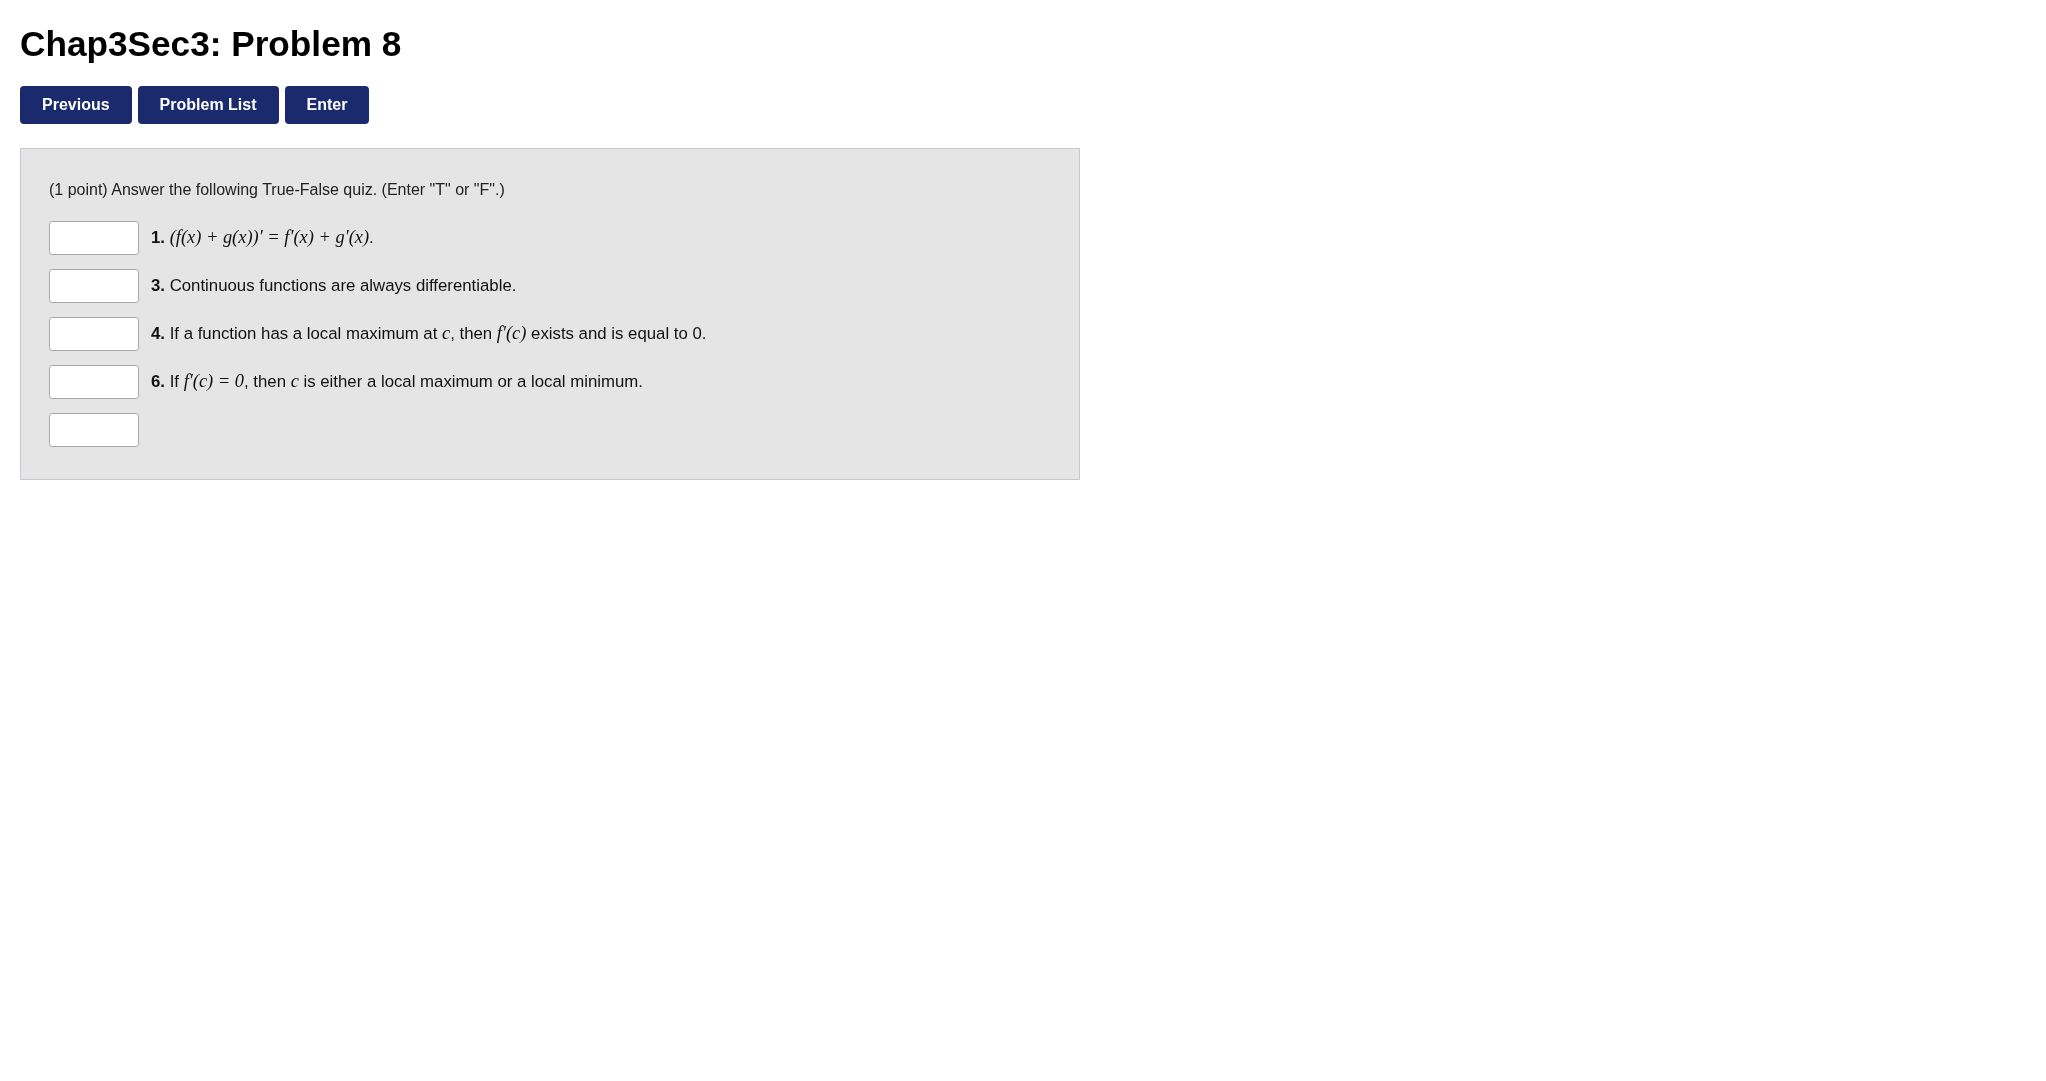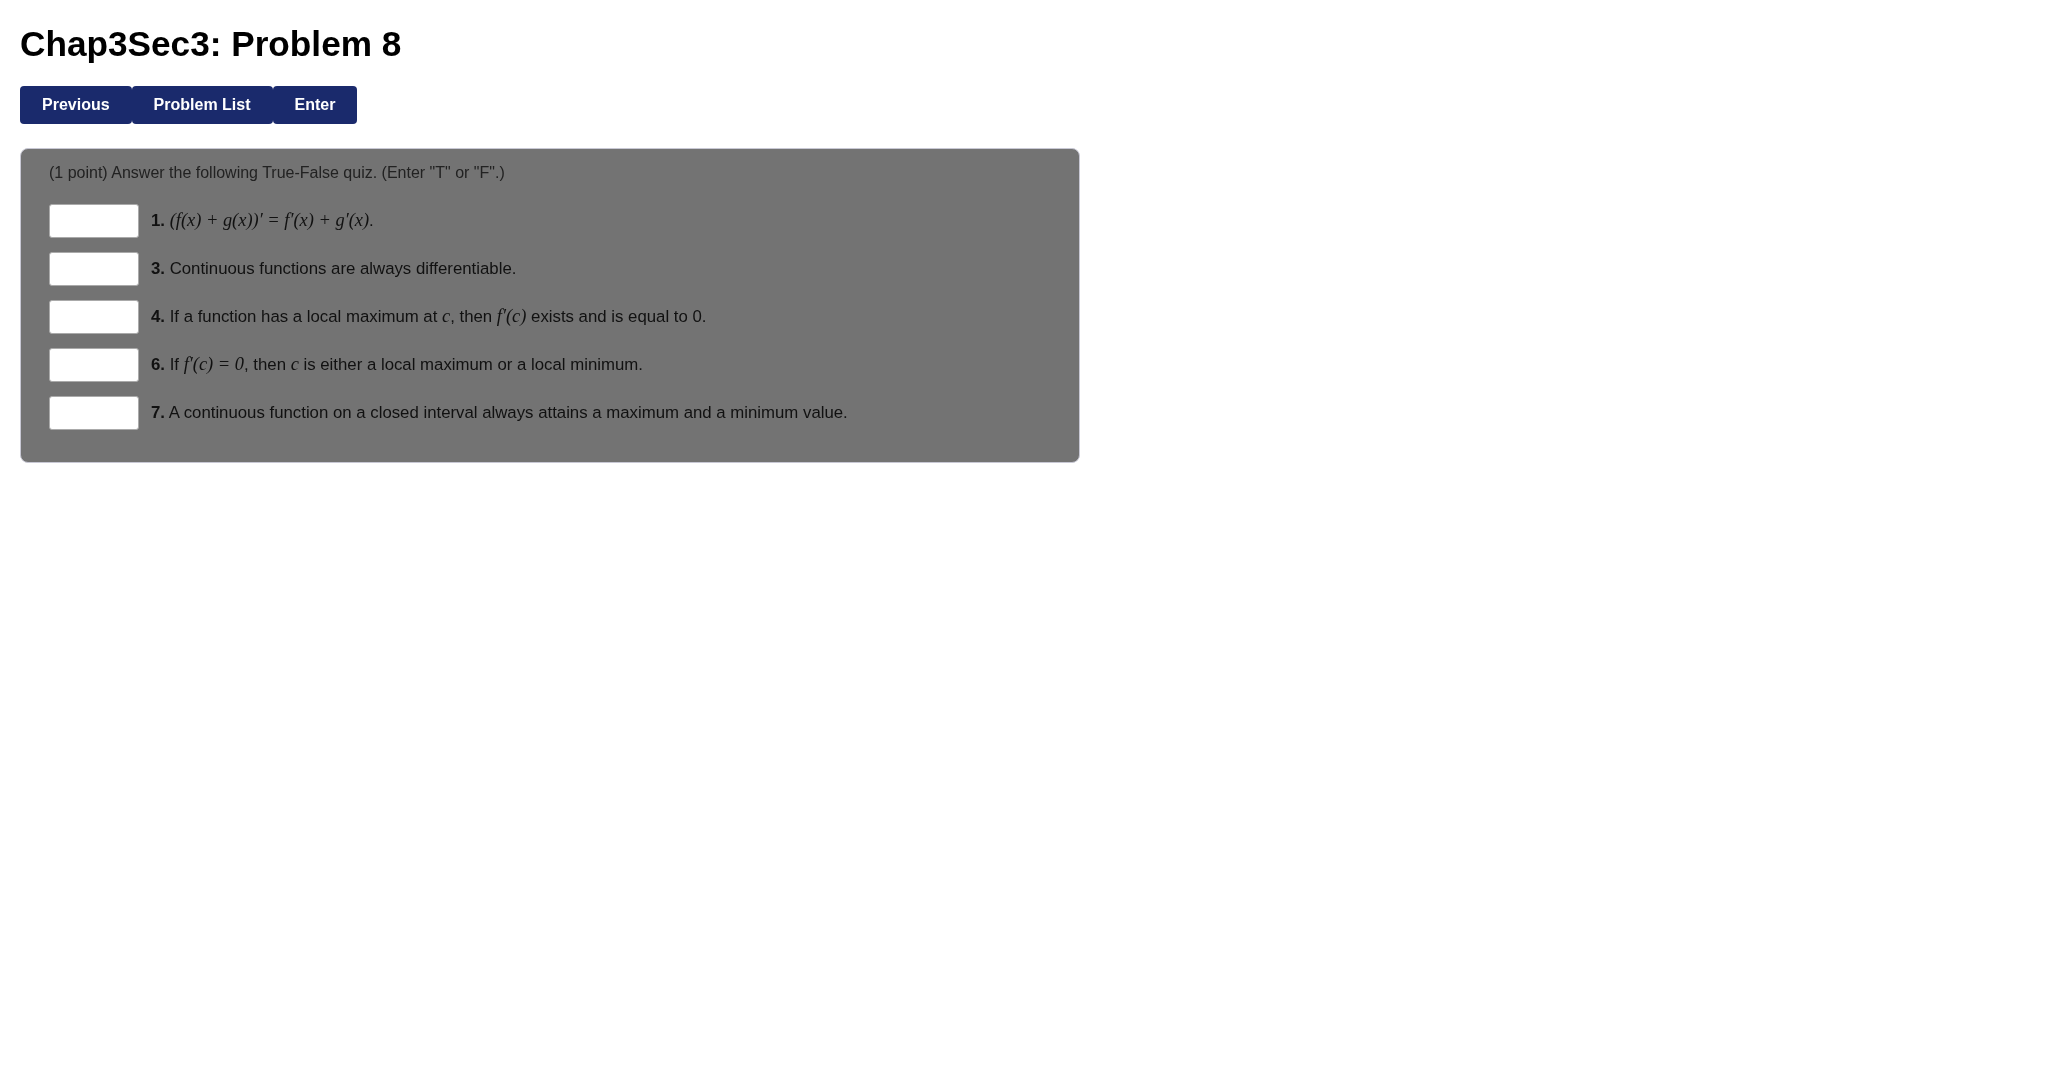--- a/index.html
+++ b/index.html
@@ -17,40 +17,40 @@
 
     h1 {
       font-size: 2.2rem;
       font-weight: 900;
       color: #000;
       margin-bottom: 22px;
     }
 
     .nav-buttons {
       display: flex;
-      gap: 0;
+      gap: 6px;
       margin-bottom: 24px;
     }
 
     .nav-btn {
       background-color: #1a2a6c;
       color: #fff;
       border: none;
       border-radius: 4px;
       padding: 10px 22px;
       font-size: 1rem;
       font-weight: bold;
       cursor: pointer;
     }
 
     .problem-box {
       border: 1px solid #c8c8d4;
-      border-radius: 8px;
-      background: #737373;
-      padding: 15px 28px 32px 28px;
+      border-radius: 0;
+      background: #e5e5e5;
+      padding: 32px 28px 32px 28px;
     }
 
     .instructions {
       font-size: 1rem;
       color: #222;
       margin-bottom: 22px;
     }
 
     .questions-list {
       list-style: none;
@@ -118,16 +118,15 @@
       <li class="question-item">
         <input type="text" class="answer-input" maxlength="1" style="">
         <span class="question-text"><span class="qnum">4.</span> If a function has a local maximum at <span class="math">c</span>, then <span class="math">f′(c)</span> exists and is equal to 0.</span>
       </li>
       <li class="question-item">
         <input type="text" class="answer-input" maxlength="1" style="">
         <span class="question-text"><span class="qnum">6.</span> If <span class="math">f′(c) = 0</span>, then <span class="math">c</span> is either a local maximum or a local minimum.</span>
       </li>
       <li class="question-item">
         <input type="text" class="answer-input" maxlength="1" style="">
-        <span class="question-text"><span class="qnum">7.</span> A continuous function on a closed interval always attains a maximum and a minimum value.</span>
       </li>
     </ul>
 </div>
 
 </body></html>

